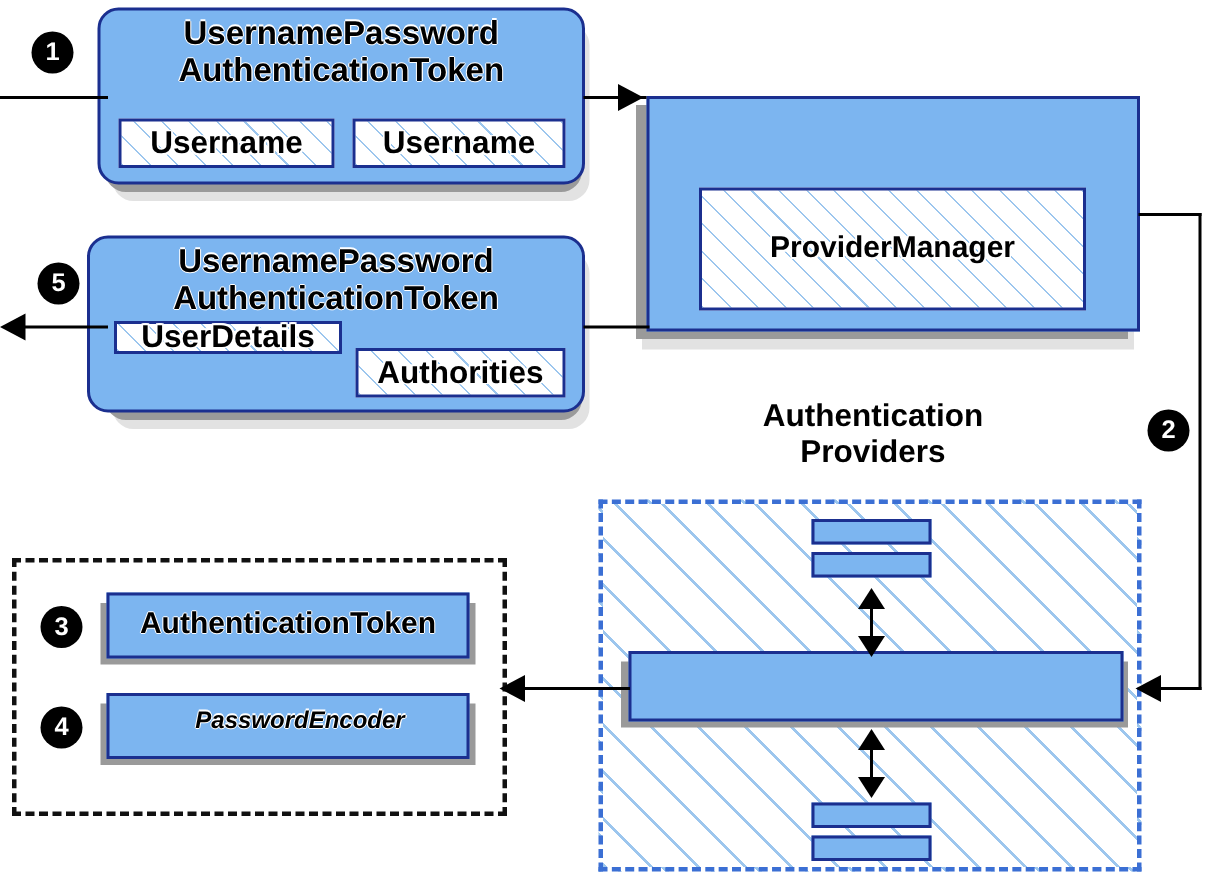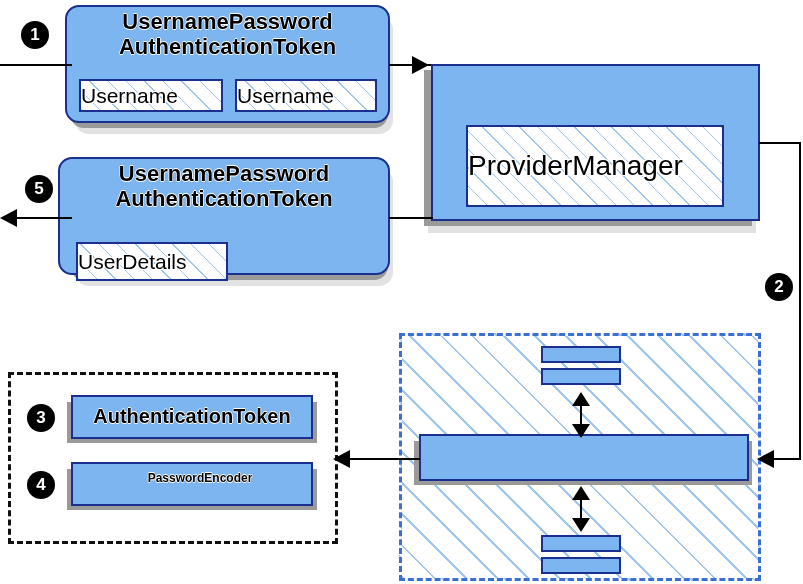--- a/index.html
+++ b/index.html
@@ -58,21 +58,21 @@
     box-sizing:border-box;
     background-color:#ffffff;
     background-image:repeating-linear-gradient(
         45deg,
         #9cc6ee 0px, #9cc6ee 1px,
         #ffffff 1px, #ffffff 13px);
   }
   .hatch-box .lbl{
     position:absolute;left:0;right:0;top:50%;
     transform:translateY(-50%);
-    font-weight:normal;color:#000;
+    text-align:center;font-weight:bold;color:#000;
     text-shadow:
       1px 0 0 #fff, -1px 0 0 #fff,
       0 1px 0 #fff, 0 -1px 0 #fff,
       1px 1px 0 #fff,-1px -1px 0 #fff,
       1px -1px 0 #fff,-1px 1px 0 #fff;
   }
 
   
   .dashed-box{
     position:absolute;
@@ -156,50 +156,55 @@
   <div class="line-h" style="left:389px;top:64px;width:42px;"></div>
   <div class="arrow right" style="left:412px;top:56px;"></div>
 
   <div class="shadow-light" style="left:428px;top:75px;width:328px;height:158px;"></div>
   <div class="shadow-dark" style="left:424px;top:70px;width:328px;height:156px;"></div>
 
   <div class="blue-box" style="left:431px;top:64px;width:329px;height:157px;"></div>
 
 
   <div class="hatch-box" style="left:466px;top:125px;width:258px;height:82px;">
-    <span class="lbl" style="font-size:28px;">ProviderManager</span>
+    <span class="lbl" style="font-size:20px;">ProviderManager</span>
   </div>
 
   <div class="step" style="left:26px;top:176px;">5</div>
 
   <div class="line-h" style="left:389px;top:217px;width:44px;"></div>
 
   <div class="line-h" style="left:12px;top:217px;width:60px;"></div>
   <div class="arrow left" style="left:0px;top:209px;"></div>
 
   <div class="shadow-light" style="left:75px;top:168px;width:318px;height:118px;border-radius:14px;"></div>
   <div class="shadow-dark" style="left:70px;top:164px;width:318px;height:116px;border-radius:14px;"></div>
 
   <div class="blue-box round" style="left:58px;top:157px;width:332px;height:118px;"></div>
 
   <div class="title-text" style="left:58px;top:162px;width:332px;font-size:22px;">UsernamePassword
 AuthenticationToken</div>
 
-  <div class="hatch-box" style="left:76px;top:242px;width:152px;height:39px;">
+  <div class="hatch-box" style="left:76px;top:214px;width:152px;height:22px;">
     <span class="lbl" style="font-size:21px;">UserDetails</span>
   </div>
 
+  <div class="hatch-box" style="left:237px;top:232px;width:140px;height:33px;">
+    <span class="lbl" style="font-size:21px;">Authorities</span>
+  </div>
 
   <div class="line-h" style="left:759px;top:142px;width:42px;"></div>
   <div class="line-v" style="left:799px;top:142px;height:318px;"></div>
   <div class="line-h" style="left:770px;top:458px;width:31px;"></div>
   <div class="arrow left" style="left:757px;top:450px;"></div>
 
   <div class="step" style="left:766px;top:274px;">2</div>
 
+  <div class="title-text" style="left:468px;top:266px;width:228px;font-size:21px;">Authentication
+Providers</div>
 
   <div class="dashed-box dashed-blue" style="left:399px;top:333px;width:362px;height:248px;"></div>
 
   <div class="blue-box" style="left:541px;top:346px;width:80px;height:17px;"></div>
   <div class="blue-box" style="left:541px;top:368px;width:80px;height:17px;"></div>
 
   <div class="line-v" style="left:580px;top:398px;height:30px;"></div>
   <div class="arrow up" style="left:572px;top:392px;"></div>
   <div class="arrow down" style="left:572px;top:424px;"></div>
 
@@ -224,15 +229,15 @@
   <div class="step" style="left:28px;top:472px;">4</div>
 
   <div class="shadow-light" style="left:63px;top:406px;width:250px;height:44px;"></div>
   <div class="shadow-dark" style="left:67px;top:402px;width:250px;height:41px;"></div>
   <div class="blue-box" style="left:71px;top:395px;width:242px;height:44px;"></div>
   <div class="title-text" style="left:71px;top:405px;width:242px;font-size:20px;">AuthenticationToken</div>
 
   <div class="shadow-light" style="left:63px;top:473px;width:250px;height:44px;"></div>
   <div class="shadow-dark" style="left:67px;top:469px;width:250px;height:41px;"></div>
   <div class="blue-box" style="left:71px;top:462px;width:242px;height:44px;"></div>
-  <div class="title-text" style="left:71px;top:472px;width:258px;font-size:12px;">PasswordEncoder</div>
+  <div class="title-text" style="left:71px;top:472px;width:258px;font-size:16px;font-style:italic;">PasswordEncoder</div>
 
 </div>
 
 </body></html>

